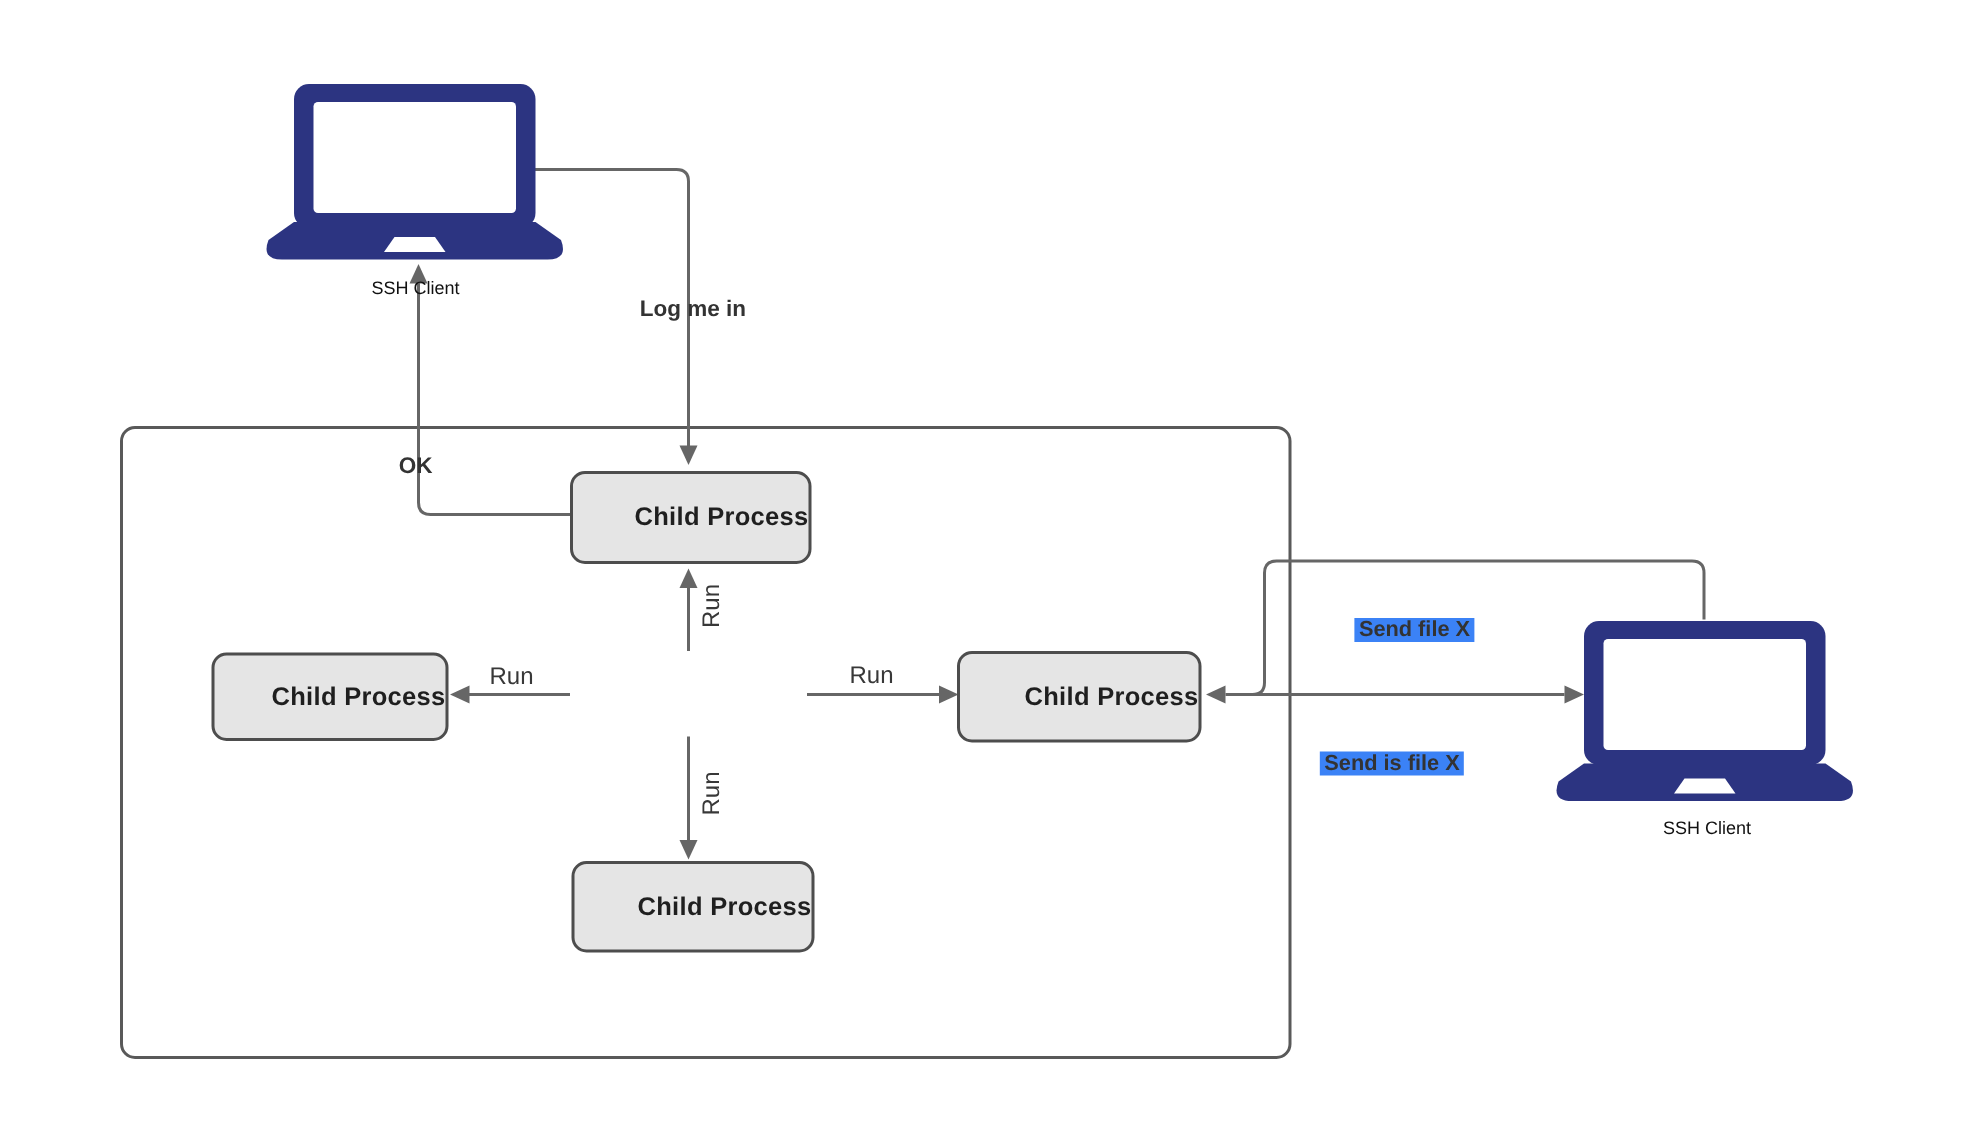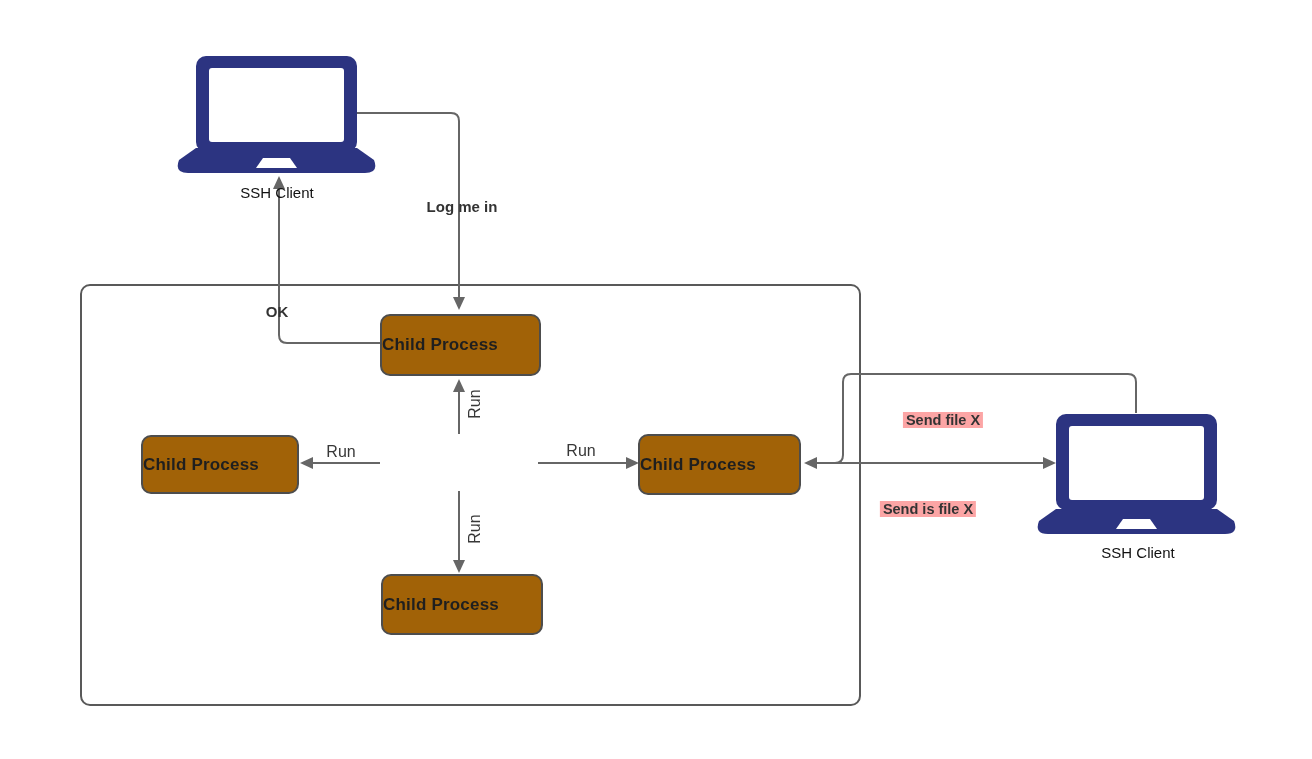--- a/index.html
+++ b/index.html
@@ -6,40 +6,40 @@
   .stage{
     position:relative;width:1312px;height:759px;background:#ffffff;overflow:hidden;
     font-family:"Liberation Sans", sans-serif;
   }
   .server-boundary{
     position:absolute;left:80px;top:284px;width:777px;height:418px;
     border:2.5px solid #595959;border-radius:10px;background:#ffffff;z-index:1;
   }
   .connector-layer{position:absolute;left:0;top:0;z-index:2;}
   .node{
-    position:absolute;display:flex;align-items:center;justify-content:flex-start;
-    background:#a16207;border:2.5px solid #4d4d4d;border-radius:10px;
+    position:absolute;display:flex;align-items:center;justify-content:flex-end;
+    background:#e5e5e5;border:2.5px solid #4d4d4d;border-radius:10px;
     font-weight:bold;font-size:17px;color:#1f1f1f;z-index:3;letter-spacing:.2px;
   }
   .node-child-top{left:380px;top:314px;width:157px;height:58px;}
   .node-child-left{left:141px;top:435px;width:154px;height:55px;}
   .node-server{left:381px;top:435px;width:156px;height:55px;}
   .node-child-right{left:638px;top:434px;width:159px;height:57px;}
   .node-child-bottom{left:381px;top:574px;width:158px;height:57px;}
   .edge-label{
     position:absolute;z-index:4;white-space:nowrap;color:#333333;
     transform:translate(-50%,-50%);
   }
   .lbl-bold{font-weight:bold;font-size:15px;margin-top:46px;}
   .lbl-run{font-weight:normal;font-size:16px;color:#383838;}
   .lbl-rotated{transform:translate(-50%,-50%) rotate(-90deg);}
-  .lbl-onwire{background:#fca5a5;padding:0 3px;font-size:14.5px;}
+  .lbl-onwire{background:#3b82f6;padding:0 3px;font-size:14.5px;}
   .laptop-caption{
     position:absolute;z-index:4;white-space:nowrap;color:#111111;
-    font-size:15px;transform:translate(-50%,-50%);
+    font-size:12px;transform:translate(-50%,-50%);
   }
   .lbl-logmein{left:462px;top:160px;}
   .lbl-ok{left:277px;top:265px;}
   .lbl-sendfile{left:943px;top:374px;}
   .lbl-herefile{left:928px;top:463px;}
   .lbl-run-up{left:475px;top:404px;}
   .lbl-run-down{left:475px;top:529px;}
   .lbl-run-left{left:341px;top:452px;}
   .lbl-run-right{left:581px;top:451px;}
   .cap-left{left:277px;top:192px;}

